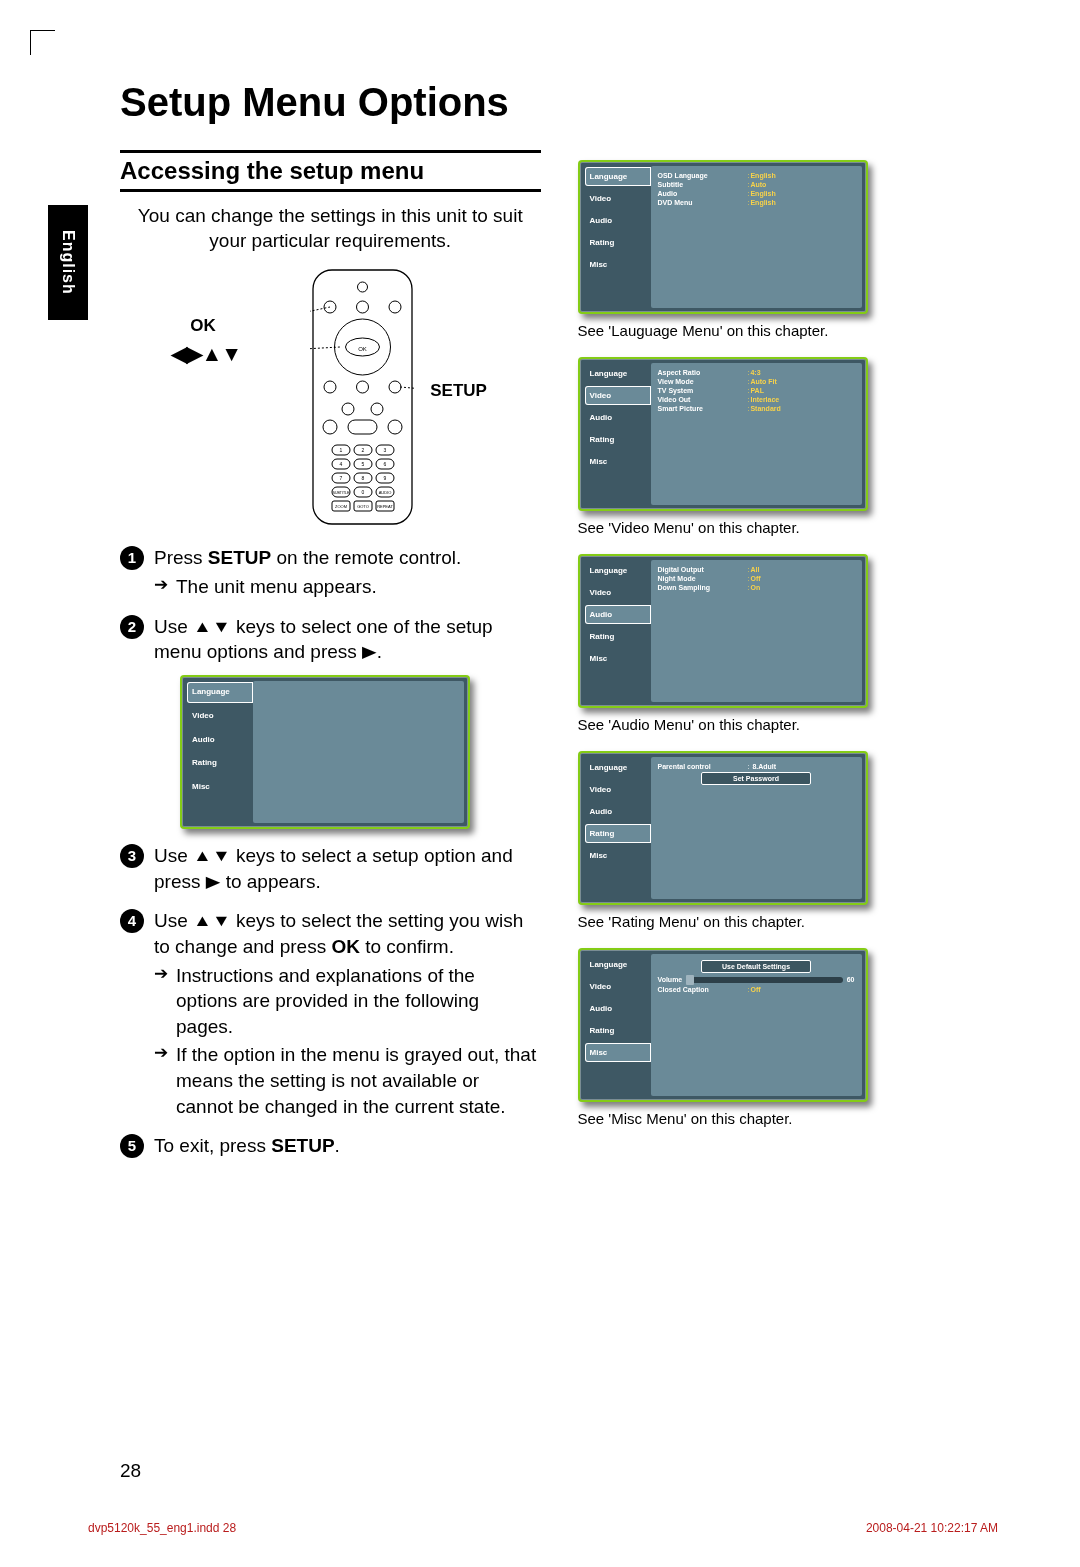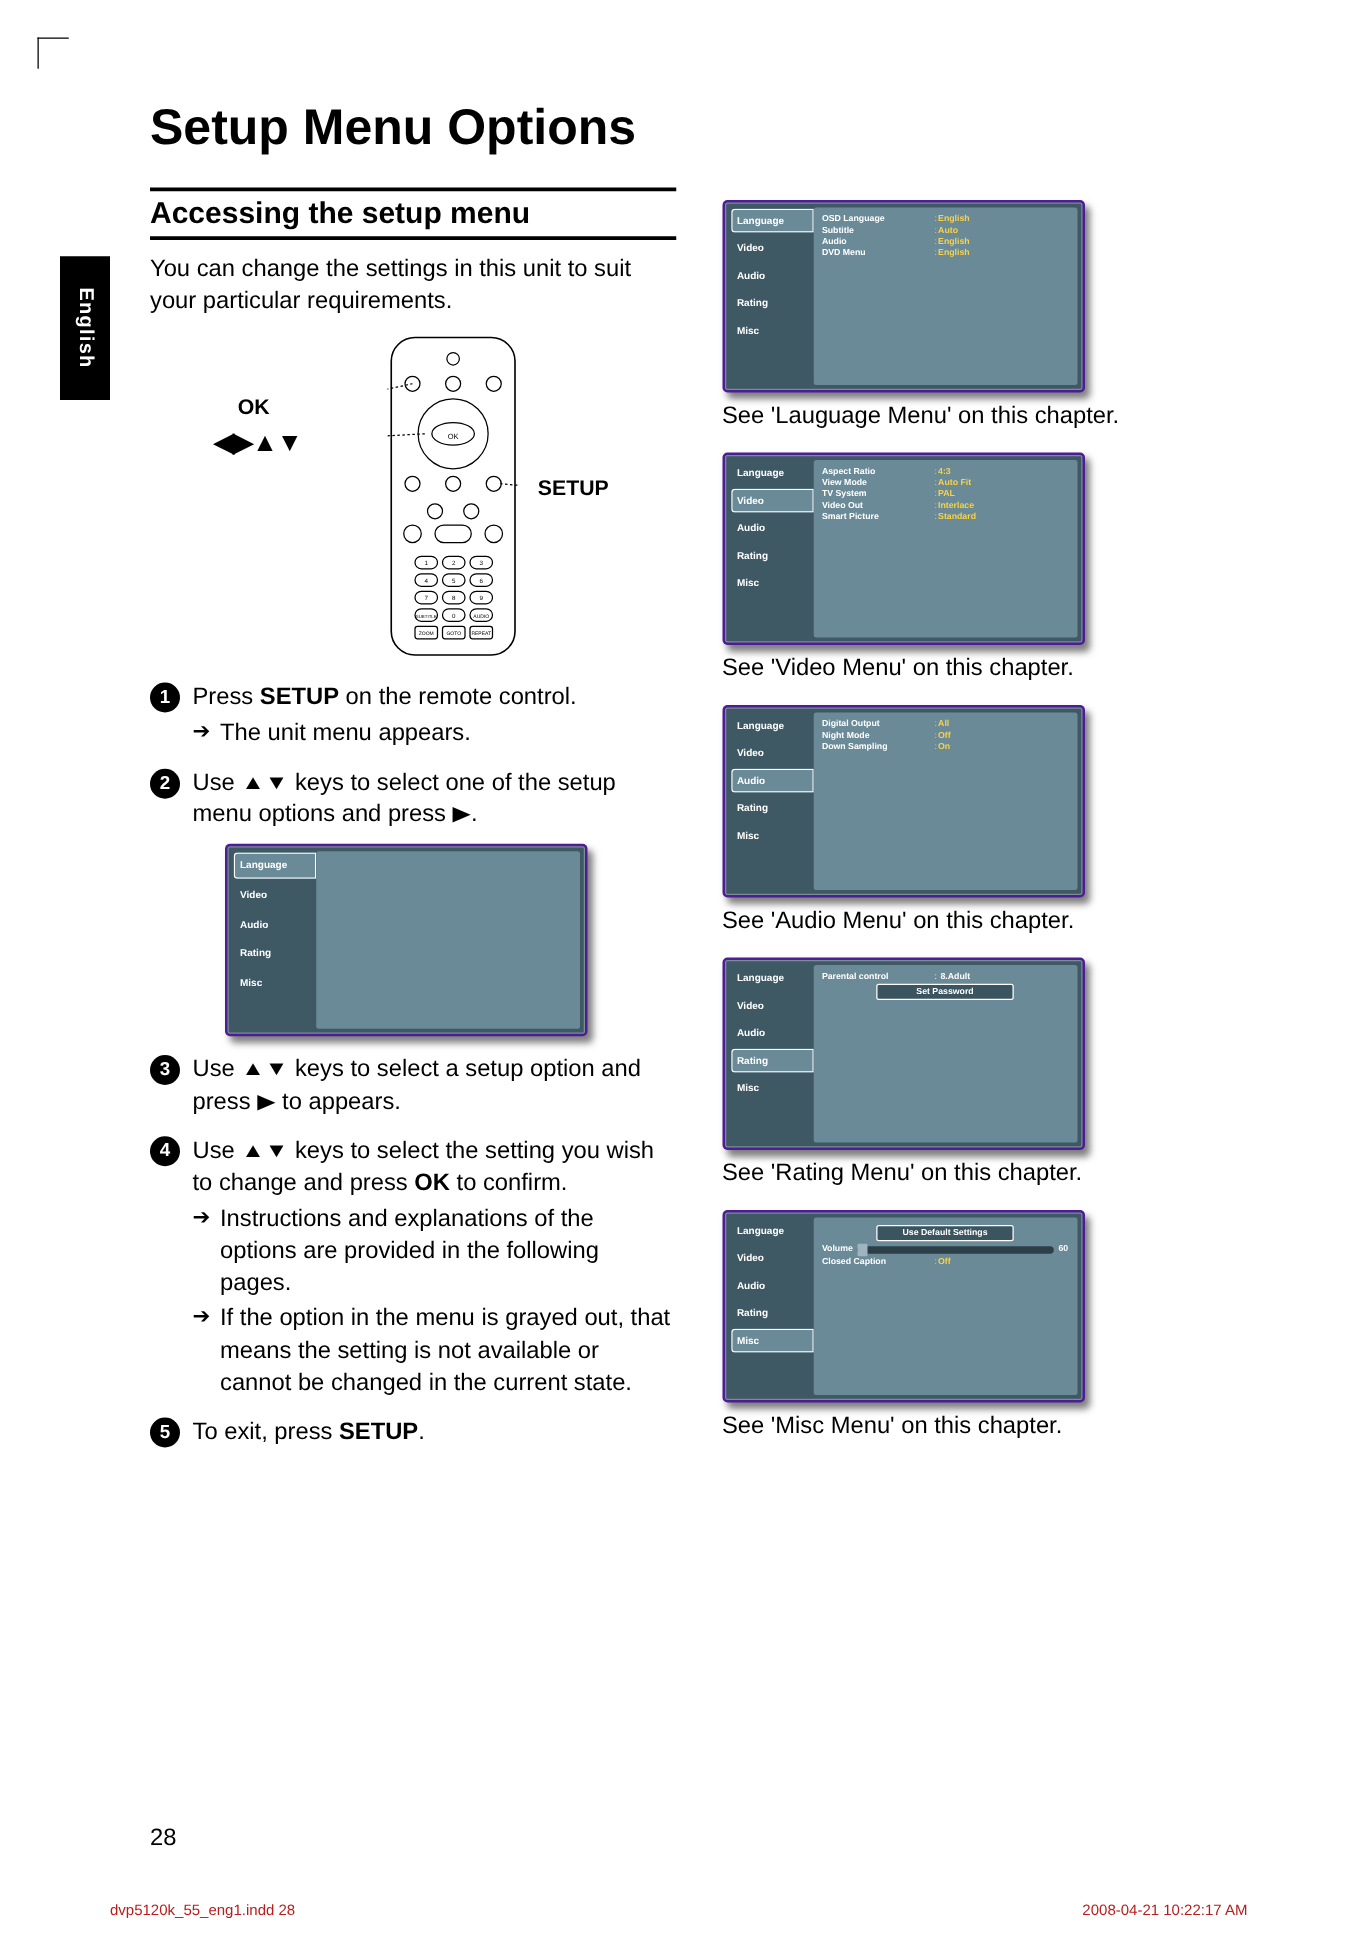--- a/index.html
+++ b/index.html
@@ -50,21 +50,21 @@
     margin: 0 0 25px 72px;
   }
   .columns {
     display: flex;
     gap: 37px;
     margin-left: 72px;
   }
   .col { width: 440px; }
   .subhead-wrap { border-top: 3px solid #000; border-bottom: 3px solid #000; padding: 4px 0; }
   .subhead { font-size: 24px; font-weight: bold; }
-  .intro { font-size: 19px; margin: 12px 0 14px; line-height: 1.3; }
+  .intro { font-size: 19px; margin: 12px 0 14px; line-height: 1.3; text-align: center; }
   .remote-fig {
     position: relative;
     height: 260px;
     margin: 0 auto 18px;
     width: 320px;
   }
   .remote-svg { position: absolute; right: 75px; top: 0; }
   .fig-label {
     position: absolute;
     font-weight: bold;
@@ -86,26 +86,26 @@
   }
   .sub { padding-left: 22px; position: relative; margin-top: 3px; }
   .sub::before {
     content: "➔";
     position: absolute; left: 0; top: 0;
     font-size: 17px;
   }
   .arrow-glyph { font-family: Arial; display: inline-block; transform: scale(1,0.85); }
   strong.kw { font-weight: bold; }
 
-  .caption { font-size: 19px; margin: 8px 0 18px; }
+  .caption { font-size: 15px; margin: 8px 0 18px; }
 
   .osd {
     width: 290px;
     margin: 10px 0 6px;
-    background: #4c1d95;
+    background: #84cc16;
     border-radius: 4px;
     padding: 2px;
     box-shadow: 4px 5px 6px rgba(0,0,0,0.5);
     font-family: Arial, sans-serif;
   }
   .osd-inner {
     background: #3e5864;
     border-radius: 2px;
     display: flex;
     min-height: 150px;

